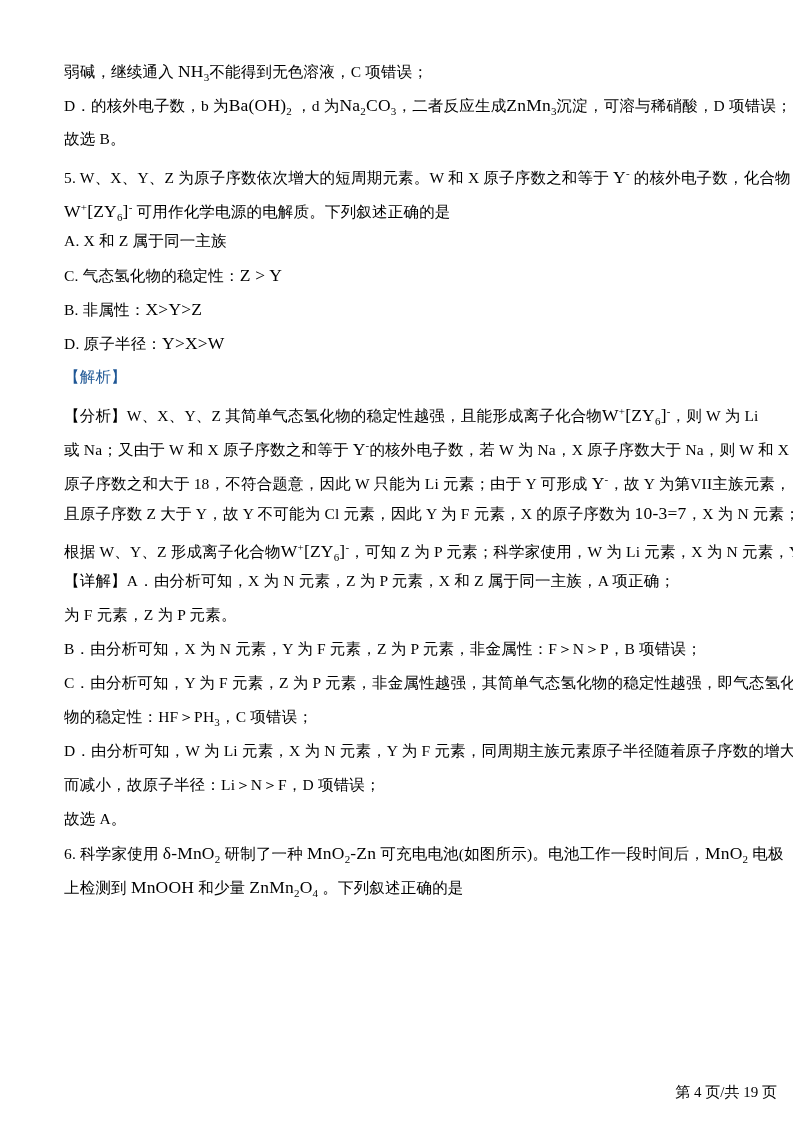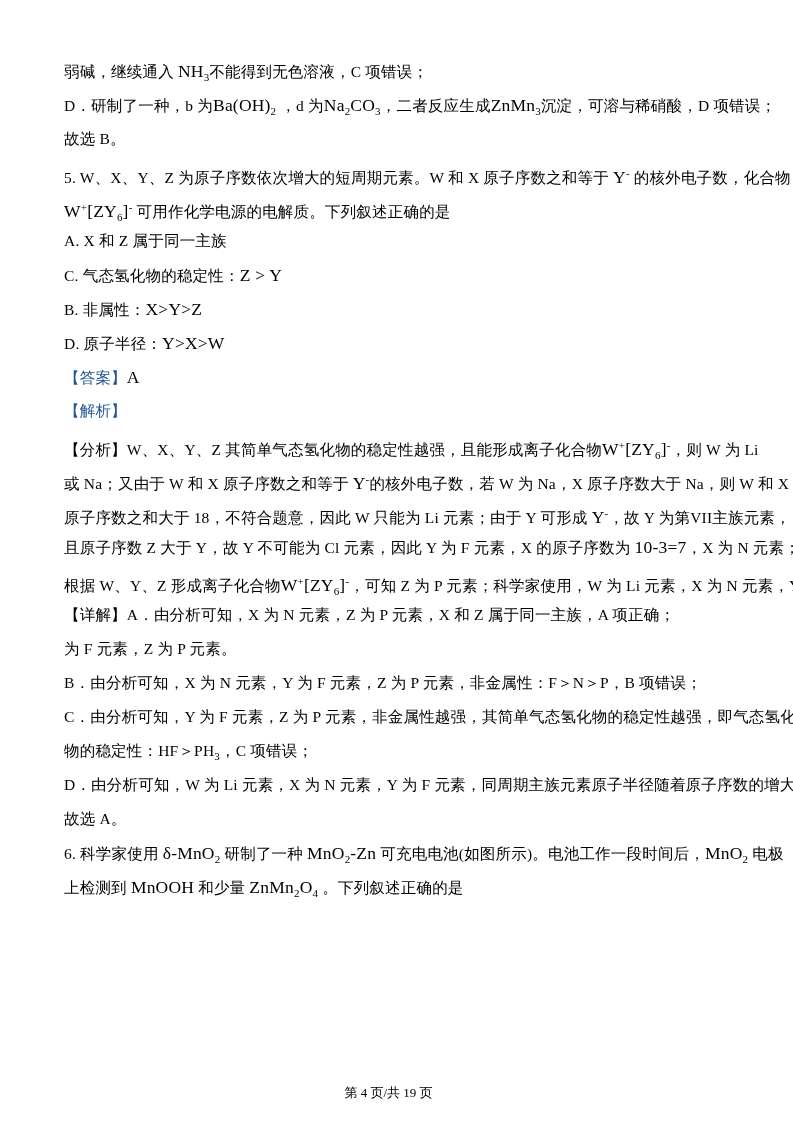--- a/index.html
+++ b/index.html
@@ -31,52 +31,52 @@
   .txt { font-size: 15.5px; }
   .fm  { font-size: 17.5px; font-family: "Liberation Serif", "DejaVu Serif", serif; }
   .sub { font-size: 11px; vertical-align: -4px; }
   .sup { font-size: 11px; vertical-align: 6px; }
   .blue { color: var(--blue); font-size: 15.5px; }
   .footer {
     position: absolute;
     left: 0;
     right: 16px;
     bottom: 20px;
-    text-align: center;
-    font-size: 13px;
+    text-align: right;
+    font-size: 15px;
     color: var(--ink);
   }
 </style>
 </head>
 <body>
 
 <div class="page">
   <div class="content">
       <div class="line"><span class="txt">弱碱，继续通入 </span><span class="fm">NH</span><span class="fm sub">3</span><span class="txt">不能得到无色溶液，C 项错误；</span></div>
-      <div class="line"><span class="txt">D．研制了一种，b 为</span><span class="fm">Ba(OH)</span><span class="fm sub">2</span><span class="txt"> ，d 为</span><span class="fm">Na</span><span class="fm sub">2</span><span class="fm">CO</span><span class="fm sub">3</span><span class="txt">，二者反应生成</span><span class="fm">ZnMn</span><span class="fm sub">3</span><span class="txt">沉淀，可溶与稀硝酸，D 项错误；</span></div>
+      <div class="line"><span class="txt">D．的核外电子数，b 为</span><span class="fm">Ba(OH)</span><span class="fm sub">2</span><span class="txt"> ，d 为</span><span class="fm">Na</span><span class="fm sub">2</span><span class="fm">CO</span><span class="fm sub">3</span><span class="txt">，二者反应生成</span><span class="fm">ZnMn</span><span class="fm sub">3</span><span class="txt">沉淀，可溶与稀硝酸，D 项错误；</span></div>
       <div class="line"><span class="txt">故选 B。</span></div>
       <div class="line"><span class="txt">5. W、X、Y、Z 为原子序数依次增大的短周期元素。W 和 X 原子序数之和等于 </span><span class="fm">Y</span><span class="fm sup">-</span><span class="txt"> 的核外电子数，化合物</span></div>
       <div class="line"><span class="fm">W</span><span class="fm sup">+</span><span class="fm">[ZY</span><span class="fm sub">6</span><span class="fm">]</span><span class="fm sup">-</span><span class="txt"> 可用作化学电源的电解质。下列叙述正确的是</span></div>
       <div class="line"><span class="txt">A. X 和 Z 属于同一主族</span></div>
       <div class="line"><span class="txt">C. 气态氢化物的稳定性：</span><span class="fm">Z &gt; Y</span></div>
       <div class="line"><span class="txt">B. 非属性：</span><span class="fm">X&gt;Y&gt;Z</span></div>
       <div class="line"><span class="txt">D. 原子半径：</span><span class="fm">Y&gt;X&gt;W</span></div>
-      <div class="line"><span class="blue">【答案】</span><span class="fm">A</span></div>
       <div class="line"><span class="blue">【解析】</span></div>
       <div class="line"><span class="txt">【分析】W、X、Y、Z 其简单气态氢化物的稳定性越强，且能形成离子化合物</span><span class="fm">W</span><span class="fm sup">+</span><span class="fm">[ZY</span><span class="fm sub">6</span><span class="fm">]</span><span class="fm sup">-</span><span class="txt">，则 W 为 Li</span></div>
       <div class="line"><span class="txt">或 Na；又由于 W 和 X 原子序数之和等于 </span><span class="fm">Y</span><span class="fm sup">-</span><span class="txt">的核外电子数，若 W 为 Na，X 原子序数大于 Na，则 W 和 X</span></div>
       <div class="line"><span class="txt">原子序数之和大于 18，不符合题意，因此 W 只能为 Li 元素；由于 Y 可形成 </span><span class="fm">Y</span><span class="fm sup">-</span><span class="txt">，故 Y 为第VII主族元素，</span></div>
       <div class="line"><span class="txt">且原子序数 Z 大于 Y，故 Y 不可能为 Cl 元素，因此 Y 为 F 元素，X 的原子序数为 </span><span class="fm">10-3=7</span><span class="txt">，X 为 N 元素；</span></div>
       <div class="line"><span class="txt">根据 W、Y、Z 形成离子化合物</span><span class="fm">W</span><span class="fm sup">+</span><span class="fm">[ZY</span><span class="fm sub">6</span><span class="fm">]</span><span class="fm sup">-</span><span class="txt">，可知 Z 为 P 元素；科学家使用，W 为 Li 元素，X 为 N 元素，Y</span></div>
       <div class="line"><span class="txt">【详解】A．由分析可知，X 为 N 元素，Z 为 P 元素，X 和 Z 属于同一主族，A 项正确；</span></div>
       <div class="line"><span class="txt">为 F 元素，Z 为 P 元素。</span></div>
       <div class="line"><span class="txt">B．由分析可知，X 为 N 元素，Y 为 F 元素，Z 为 P 元素，非金属性：F＞N＞P，B 项错误；</span></div>
       <div class="line"><span class="txt">C．由分析可知，Y 为 F 元素，Z 为 P 元素，非金属性越强，其简单气态氢化物的稳定性越强，即气态氢化</span></div>
       <div class="line"><span class="txt">物的稳定性：HF＞PH</span><span class="fm sub">3</span><span class="txt">，C 项错误；</span></div>
       <div class="line"><span class="txt">D．由分析可知，W 为 Li 元素，X 为 N 元素，Y 为 F 元素，同周期主族元素原子半径随着原子序数的增大</span></div>
+      <div class="line"><span class="txt">而减小，故原子半径：Li＞N＞F，D 项错误；</span></div>
       <div class="line"><span class="txt">故选 A。</span></div>
       <div class="line"><span class="txt">6. 科学家使用 </span><span class="fm">δ-MnO</span><span class="fm sub">2</span><span class="txt"> 研制了一种 </span><span class="fm">MnO</span><span class="fm sub">2</span><span class="fm">-Zn</span><span class="txt"> 可充电电池(如图所示)。电池工作一段时间后，</span><span class="fm">MnO</span><span class="fm sub">2</span><span class="txt"> 电极</span></div>
       <div class="line"><span class="txt">上检测到 </span><span class="fm">MnOOH</span><span class="txt"> 和少量 </span><span class="fm">ZnMn</span><span class="fm sub">2</span><span class="fm">O</span><span class="fm sub">4</span><span class="txt"> 。下列叙述正确的是</span></div>
     </div>
   <div class="footer">
     <span>第 4 页/共 19 页</span>
   </div>
 </div>
 
 </body></html>

